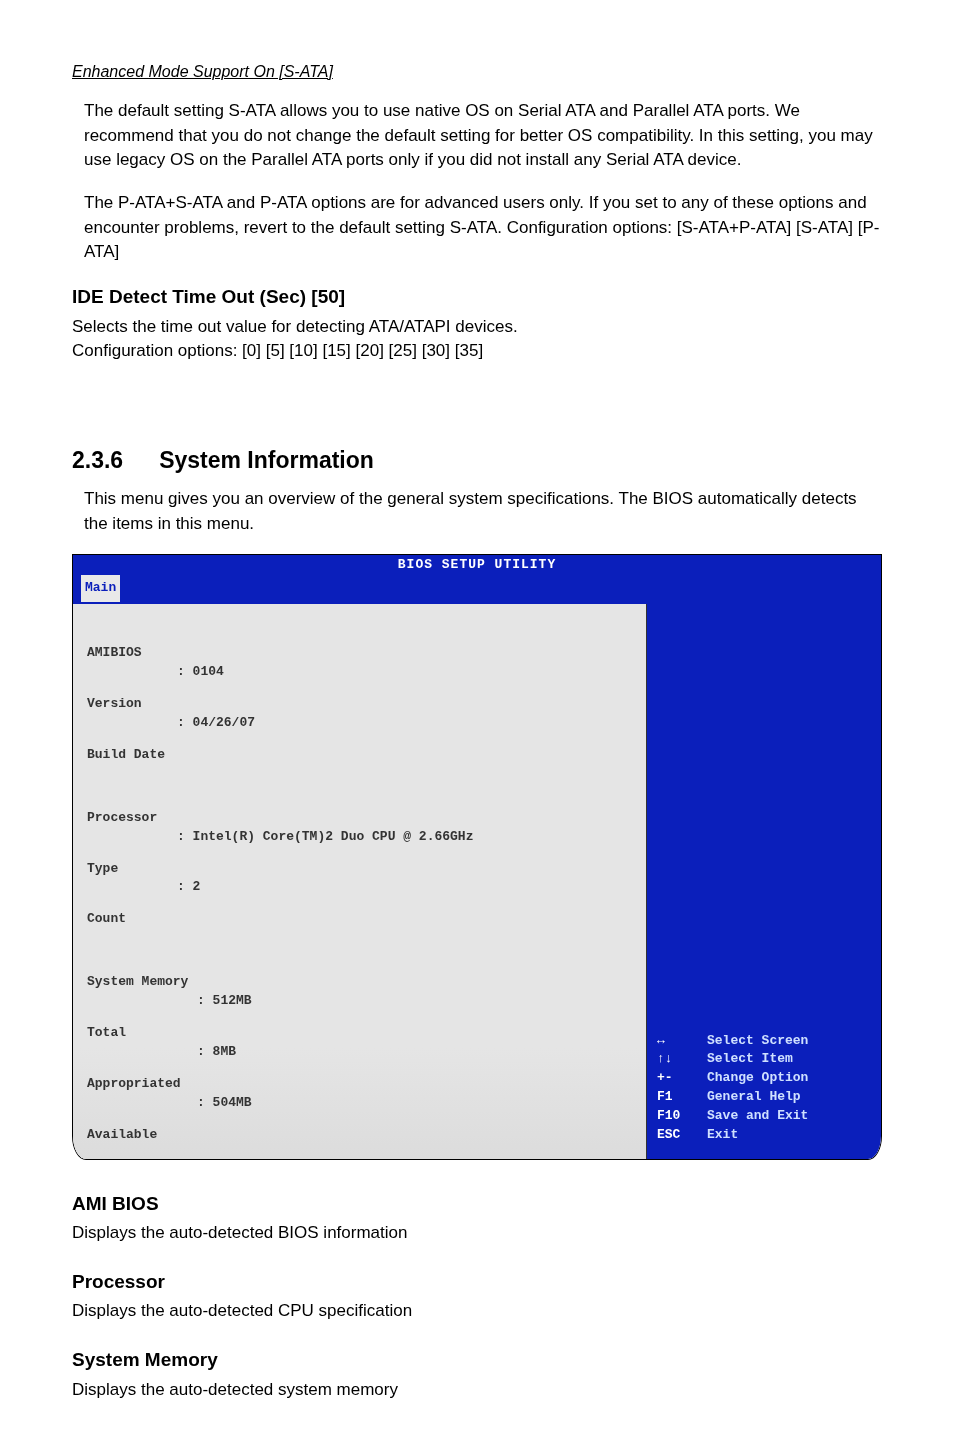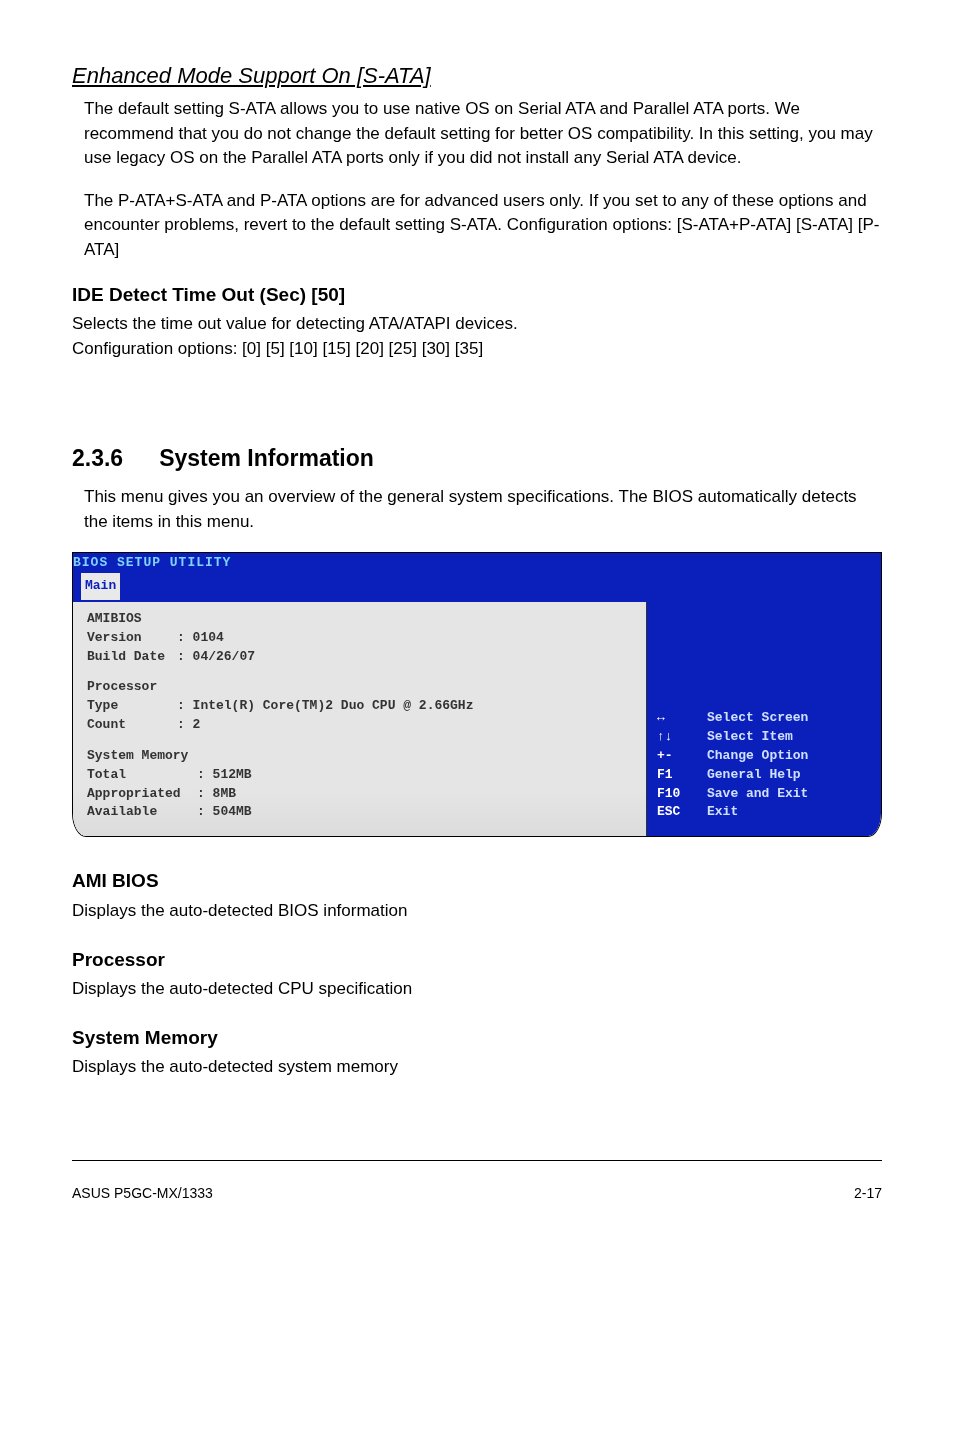--- a/index.html
+++ b/index.html
@@ -12,22 +12,22 @@
       background: #fff;
       color: #000;
       width: 954px;
       padding: 60px 72px 30px 72px;
       font-size: 17px;
       line-height: 1.45;
     }
     .subheading-underline {
       text-decoration: underline;
       font-style: italic;
-      margin-bottom: 5px;
-      font-size: 22px;
+      margin-bottom: 16px;
+      font-size: 16px;
     }
     .para {
       margin-bottom: 18px;
       margin-left: 12px;
     }
     .h3 {
       font-weight: bold;
       font-size: 19px;
       margin-top: 8px;
       margin-bottom: 4px;
@@ -47,21 +47,22 @@
       margin-bottom: 30px;
       border: 1px solid #000;
       border-radius: 0 0 14px 14px / 0 0 24px 24px;
       overflow: hidden;
       background: #e9e9e9;
       font-family: "Courier New", monospace;
       font-size: 13px;
     }
     .bios-titlebar {
       background: #0b1fbb;
-      color: #7dd3fc;
+      color: #ffffff;
+      text-align: center;
       font-weight: bold;
       letter-spacing: 1px;
       padding: 1px 0 0 0;
       font-size: 13px;
     }
     .bios-tab {
       background: #0b1fbb;
       padding: 0 8px 2px 8px;
     }
     .bios-tab-inner {
@@ -91,20 +92,21 @@
       display: flex;
       flex-direction: column;
       justify-content: flex-end;
     }
     .bios-row {
       display: flex;
       white-space: pre;
     }
     .bios-label {
       display: inline-block;
+      margin-top: 32px;
     }
     .bios-help-row {
       display: flex;
       align-items: baseline;
       color: #cfe0ff;
       font-size: 13px;
       font-weight: bold;
     }
     .bios-help-key {
       width: 50px;

